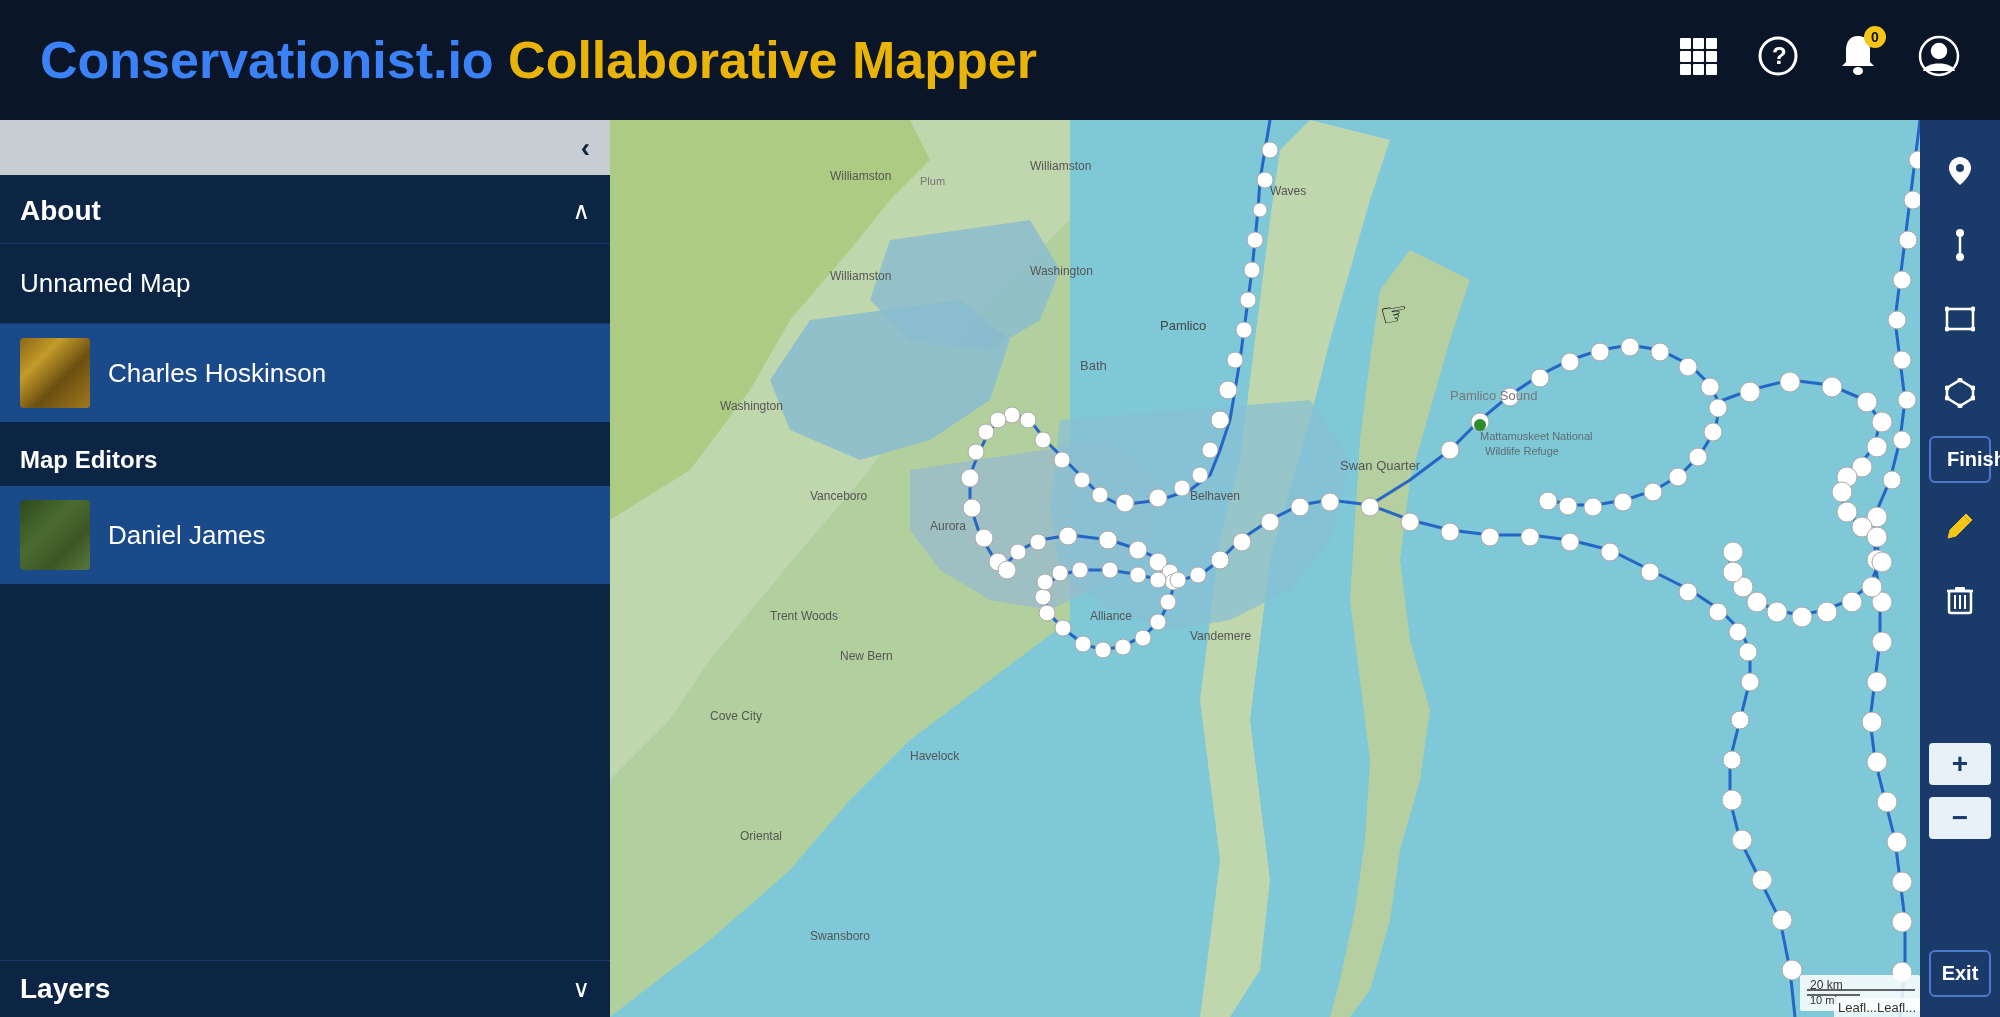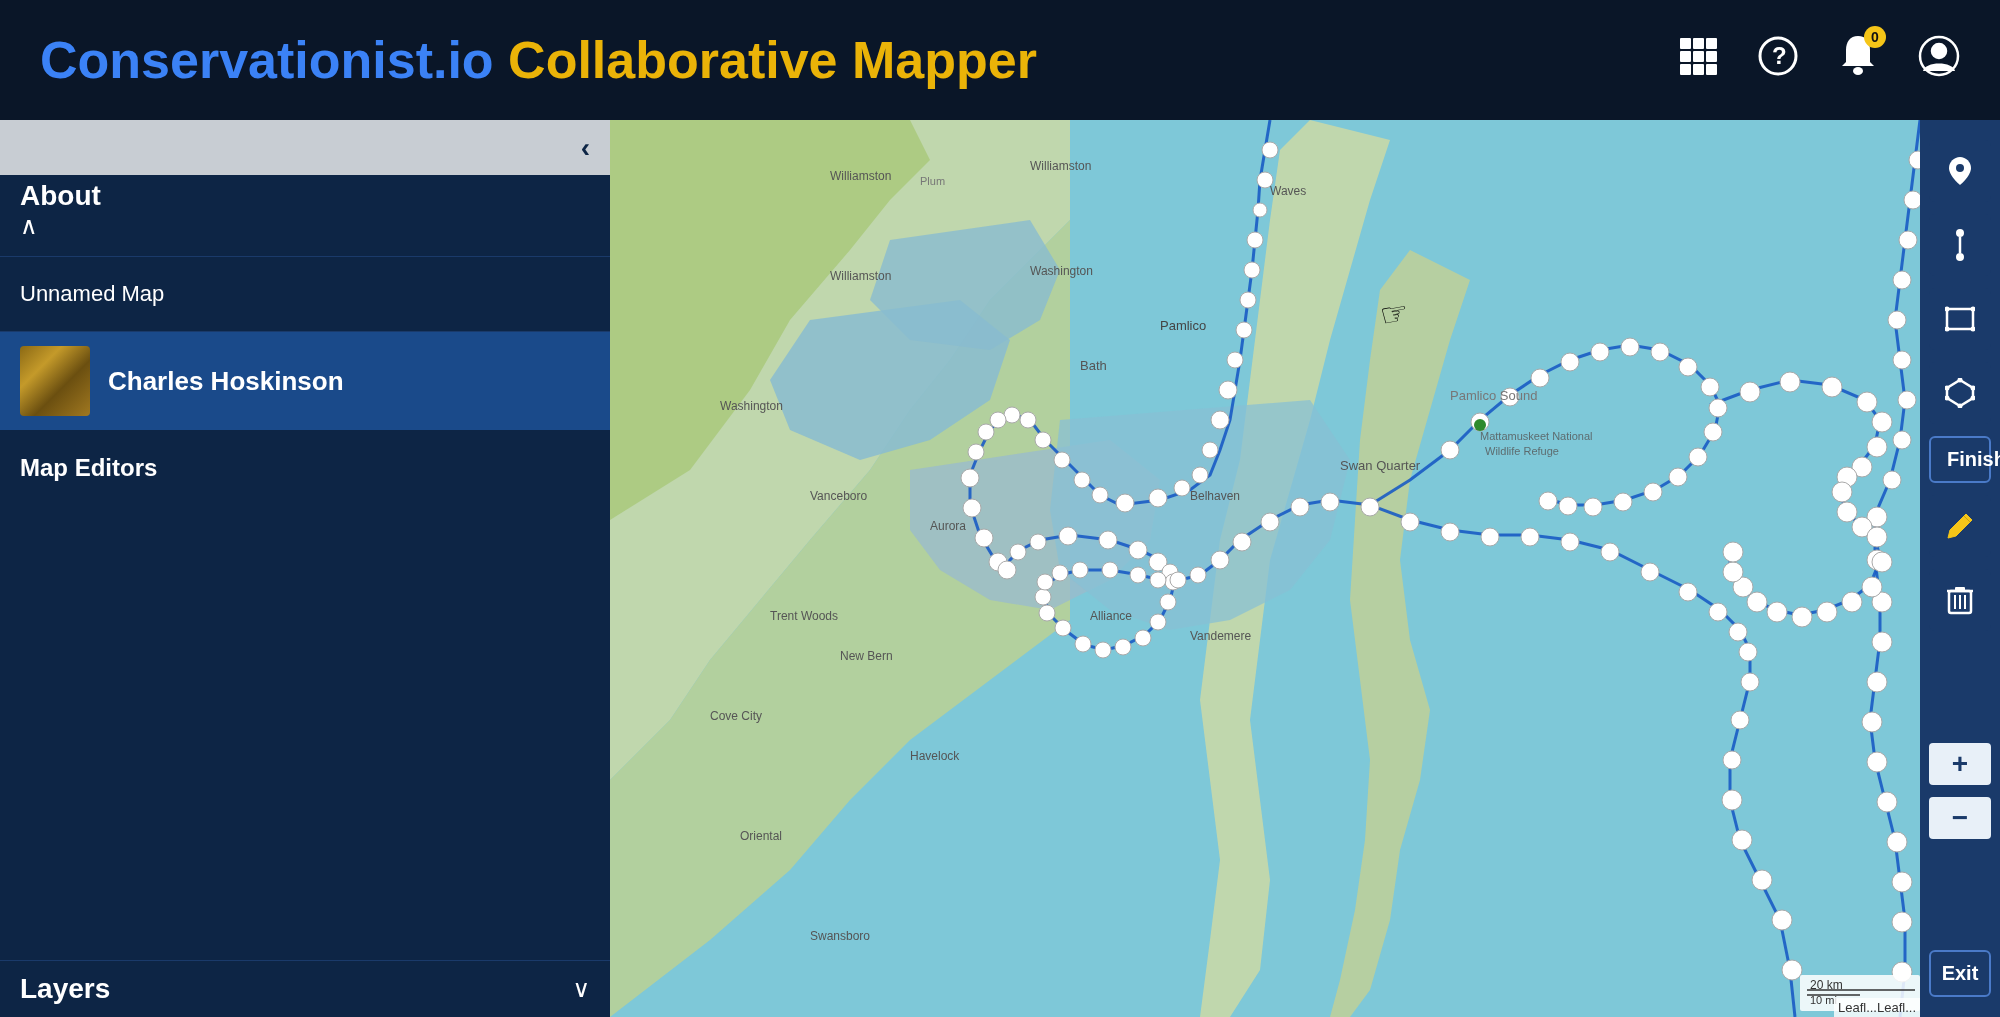--- a/index.html
+++ b/index.html
@@ -77,42 +77,41 @@
       padding-right: 20px;
     }
     .collapse-btn {
       color: #0d2545;
       font-size: 28px;
       cursor: pointer;
       font-weight: bold;
     }
 
     .sidebar-section-header {
-      padding: 5px 20px 16px 20px;
-      display: flex;
-      align-items: flex-start;
+      padding: 20px 20px 16px 20px;
+      display: flex;
+      align-items: center;
       justify-content: space-between;
       border-bottom: 1px solid #1a3a6a;
-      flex-direction: column;
     }
     .sidebar-section-title {
       color: #ffffff;
       font-size: 28px;
       font-weight: bold;
     }
     .chevron-icon {
       color: white;
       font-size: 24px;
       cursor: pointer;
     }
 
     .map-name {
       padding: 24px 20px;
       color: #ffffff;
-      font-size: 22px;
+      font-size: 26px;
       border-bottom: 1px solid #1a3a6a;
     }
 
     .section-label {
       padding: 22px 20px 12px 20px;
       color: #ffffff;
       font-size: 24px;
       font-weight: bold;
     }
 
@@ -128,21 +127,21 @@
       width: 70px;
       height: 70px;
       border-radius: 4px;
       overflow: hidden;
       flex-shrink: 0;
       margin-right: 18px;
     }
     .user-name {
       color: #ffffff;
       font-size: 26px;
-      font-weight: 700;
+      font-weight: 400;
     }
 
     
     .avatar-charles {
       background: linear-gradient(135deg, #8B6914 0%, #c49a2a 30%, #6b4f10 60%, #a07820 100%);
       width: 100%;
       height: 100%;
       position: relative;
     }
     .avatar-daniel {
@@ -345,20 +344,26 @@
     <div class="map-name">Unnamed Map</div>
 
     <div class="user-item">
       <div class="user-avatar">
         <div class="avatar-charles"></div>
       </div>
       <span class="user-name">Charles Hoskinson</span>
     </div>
 
     <div class="section-label">Map Editors</div>
+    <div class="user-item">
+      <div class="user-avatar">
+        <div class="avatar-daniel"></div>
+      </div>
+      <span class="user-name">Daniel James</span>
+    </div>
 
     <div class="layers-section">
       <div class="layers-header">
         <span class="sidebar-section-title">Layers</span>
         <span class="chevron-icon">∨</span>
       </div>
     </div>
 
   </div>
 

